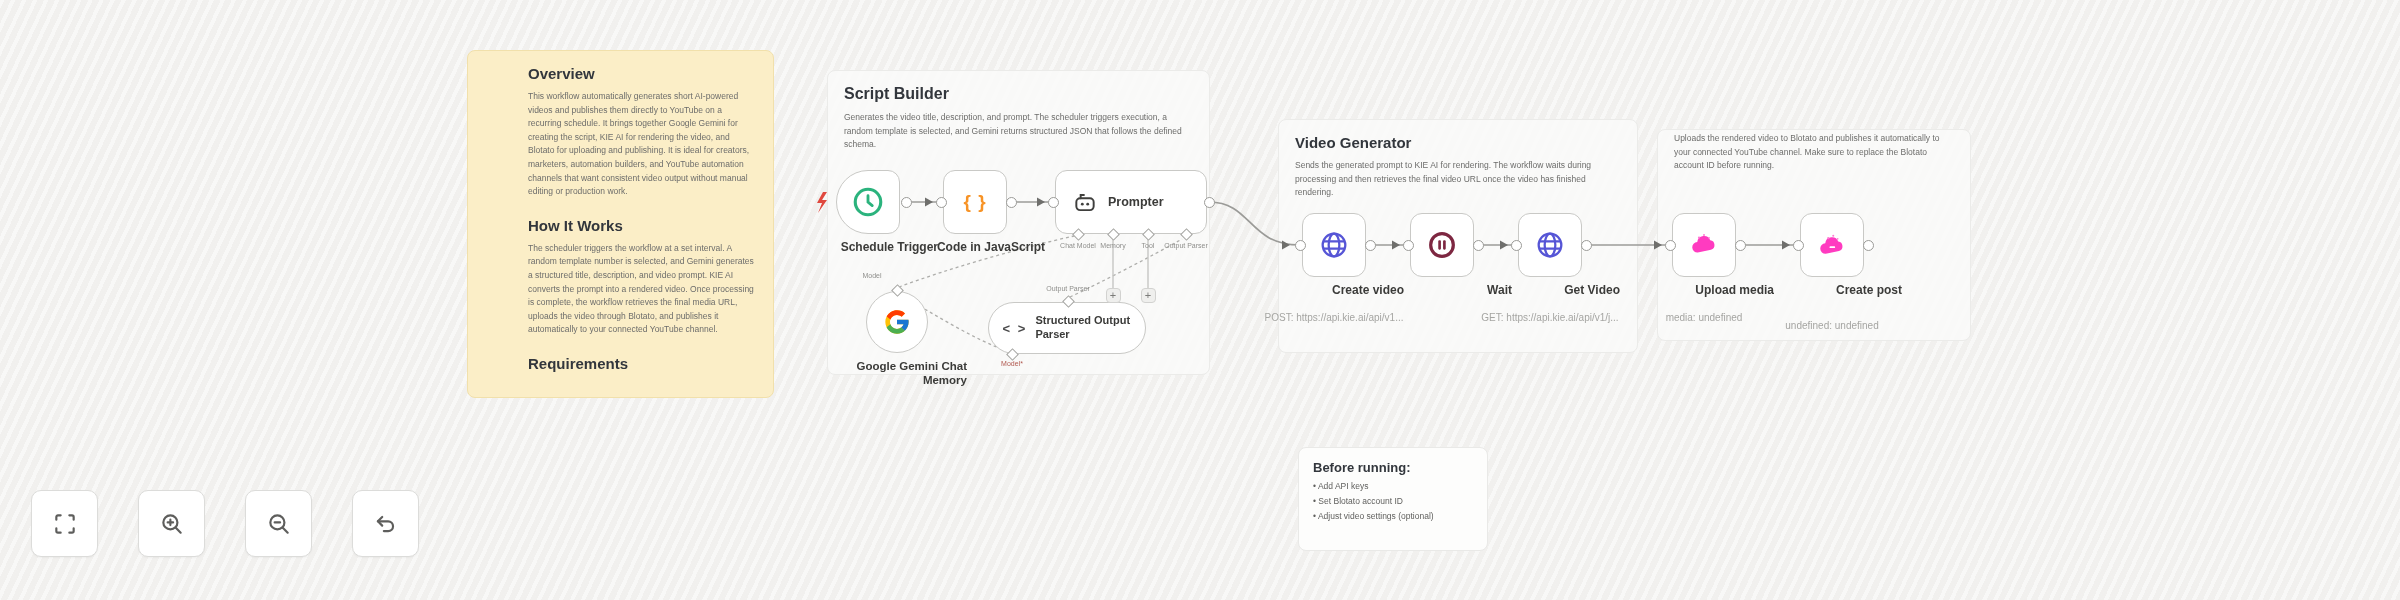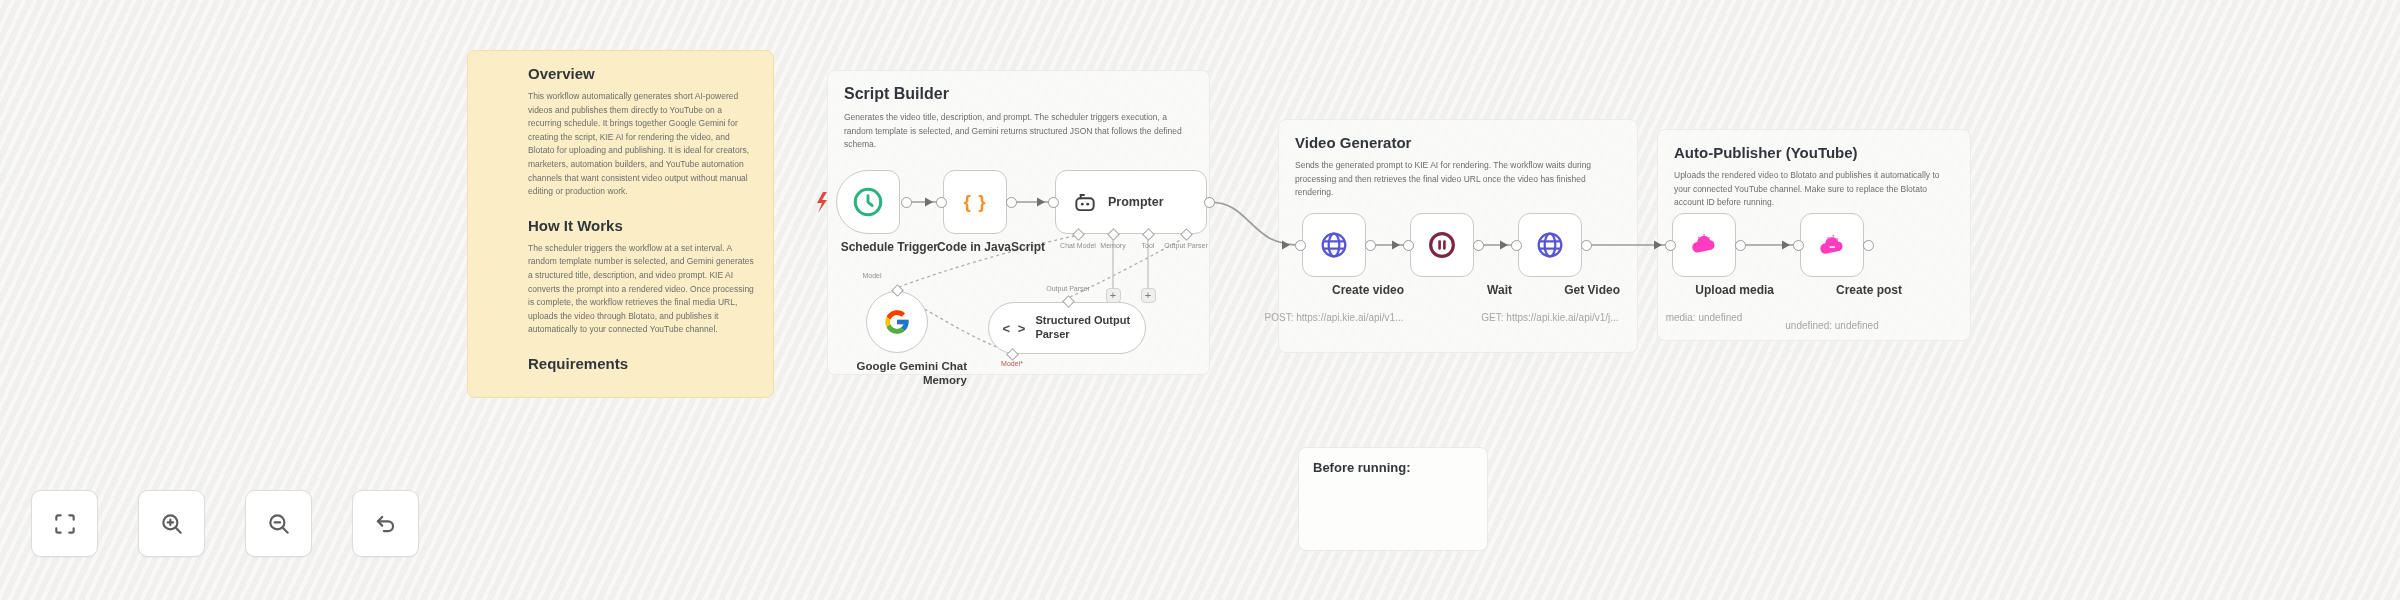--- a/index.html
+++ b/index.html
@@ -74,26 +74,30 @@
     <h1>Video Generator</h1>
     <p>Sends the generated prompt to KIE AI for rendering. The workflow waits during processing and then retrieves the final video URL once the video has finished rendering.</p>
   </div>
 
   <div class="note note-plain" style="left:827px;top:70px;width:383px;height:305px;">
     <h1 style="font-size:16px;">Script Builder</h1>
     <p>Generates the video title, description, and prompt. The scheduler triggers execution, a random template is selected, and Gemini returns structured JSON that follows the defined schema.</p>
   </div>
 
   <div class="note note-plain" style="left:1657px;top:129px;width:314px;height:212px;">
-    <h1>Auto-Publisher (YouTube)</h1>
     <p>Uploads the rendered video to Blotato and publishes it automatically to your connected YouTube channel. Make sure to replace the Blotato account ID before running.</p>
   </div>
 
   <div class="note note-white note-sm" style="left:1298px;top:447px;width:190px;height:104px;">
     <h1>Before running:</h1>
+    <ul>
+      <li>Add API keys</li>
+      <li>Set Blotato account ID</li>
+      <li>Adjust video settings (optional)</li>
+    </ul>
   </div>
 
   <svg class="edges" width="2400" height="600">
 
     <path d="M823 192 l-6 11 h5 l-4 10 9 -13 h-5 l5 -8 z" fill="#e0483e"></path>
 
     <g stroke="#9b9b98" stroke-width="1.7" fill="none">
       <path d="M906 202 H941"></path>
       <path d="M1011 202 H1053"></path>
       <path d="M1209 202 C1252 202 1248 245 1300 245"></path>

